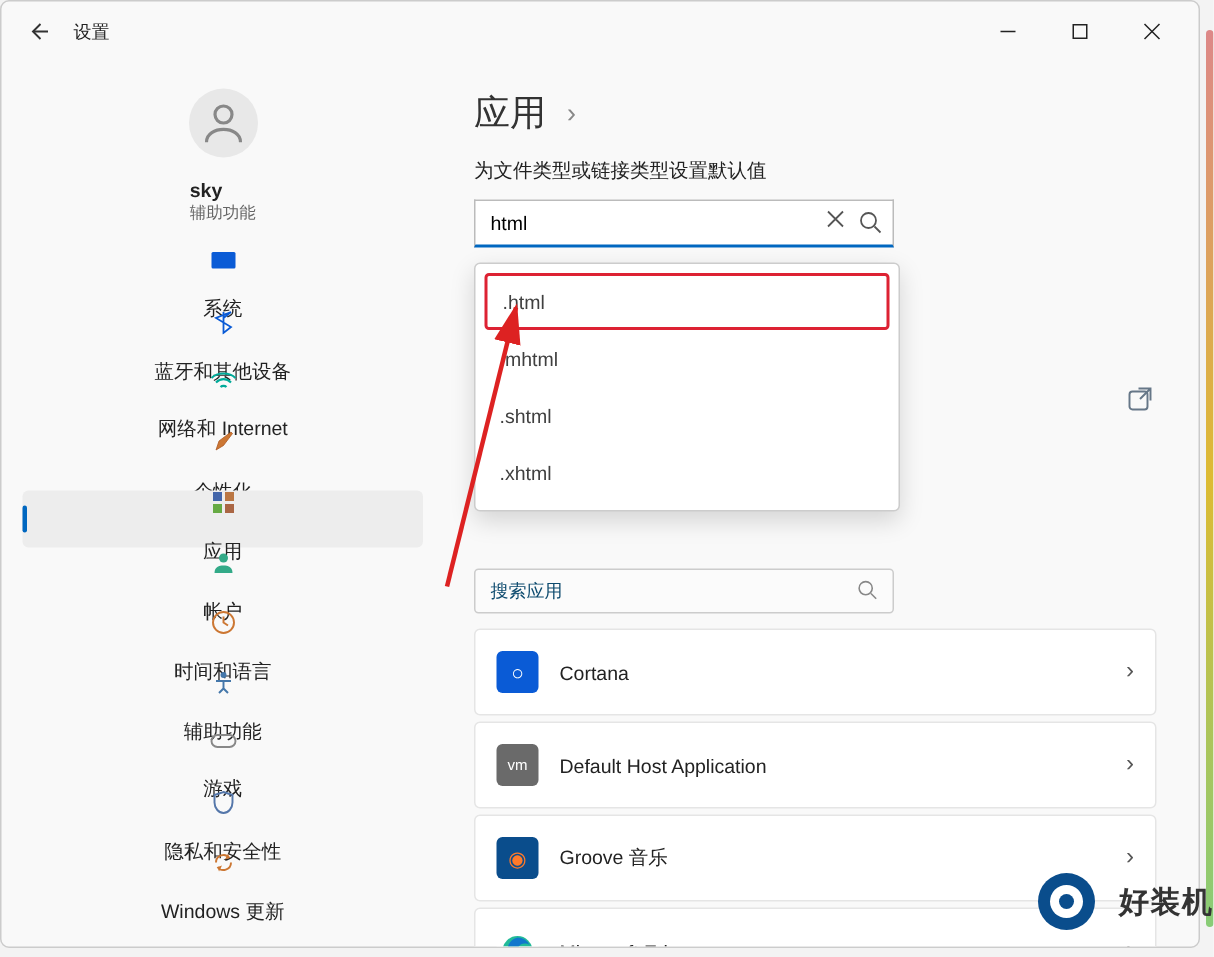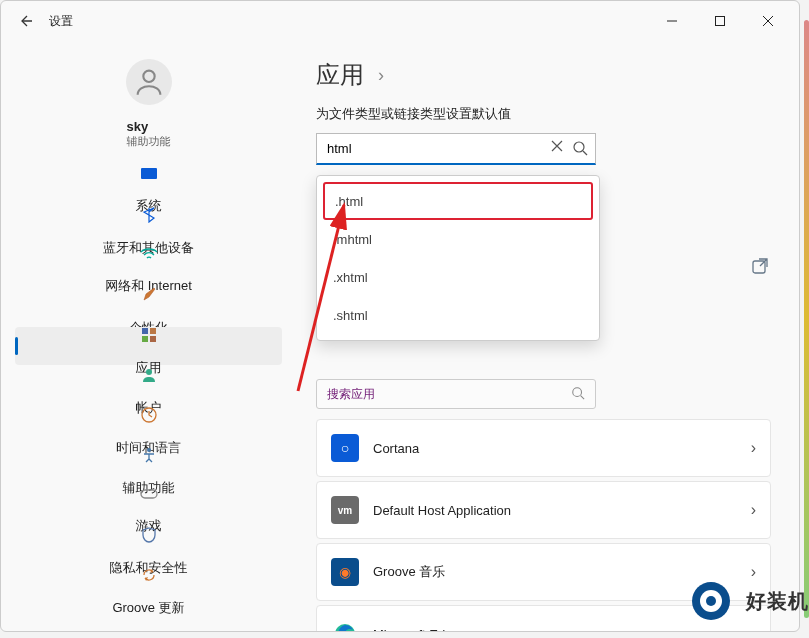--- a/index.html
+++ b/index.html
@@ -41,21 +41,21 @@
 
 .file-search { position: relative; width: 280px; margin-bottom: 8px; }
 .file-input { width: 100%; height: 32px; border: 1px solid #bbb; border-bottom: 2px solid #0067c0; background: #fff; padding: 0 56px 0 10px; font-size: 13px; outline: none; }
 .file-clear { position: absolute; right: 32px; top: 6px; cursor: pointer; }
 .file-search-icon { position: absolute; right: 8px; top: 7px; }
 
 .dropdown-panel { position: absolute; top: 134px; left: 20px; width: 284px; background: #fff; border: 1px solid #ccc; border-radius: 4px; box-shadow: 0 6px 16px rgba(0,0,0,0.15); padding: 6px; z-index: 10; }
 .dropdown-item { height: 38px; display: flex; align-items: center; padding: 0 10px; font-size: 13px; color: #404040; cursor: pointer; border-radius: 3px; }
 .dropdown-item.highlighted { border: 2px solid #d23; }
 
-.hidden-search { position: absolute; top: 338px; left: 20px; width: 280px; height: 30px; border: 1px solid #ccc; border-radius: 3px; display: flex; align-items: center; padding: 0 10px; font-size: 12px; color: #701a75; background: #fbfbfb; }
+.hidden-search { position: absolute; top: 338px; left: 20px; width: 280px; height: 30px; border: 1px solid #ccc; border-radius: 3px; display: flex; align-items: center; padding: 0 10px; font-size: 12px; color: #0c4a6e; background: #fbfbfb; }
 .hidden-search .sicon { margin-left: auto; }
 
 .apps-list { position: absolute; top: 378px; left: 20px; right: 28px; display: flex; flex-direction: column; gap: 4px; }
 .app-row { height: 58px; background: #fff; border: 1px solid #e5e5e5; border-radius: 4px; display: flex; align-items: center; padding: 0 14px; cursor: pointer; }
 .app-icon { width: 28px; height: 28px; border-radius: 4px; display: flex; align-items: center; justify-content: center; margin-right: 14px; }
 .app-name { font-size: 13px; color: #222; }
 .app-chevron { margin-left: auto; color: #555; }
 
 .ext-icon { position: absolute; top: 216px; right: 28px; width: 20px; height: 20px; color: #457; }
 
@@ -205,21 +205,21 @@
             </span>
             <span>隐私和安全性</span>
           </div>
         <div class="nav-item">
             <span class="nav-icon">
               <svg width="16" height="16" viewBox="0 0 16 16">
                 <path d="M3 8a5 5 0 0 1 9-3M13 8a5 5 0 0 1-9 3" stroke="#c73" stroke-width="1.3" fill="none"></path>
                 <path d="M11 2l1 3-3 1M5 14l-1-3 3-1" fill="#c73"></path>
               </svg>
             </span>
-            <span>Groove 更新</span>
+            <span>Windows 更新</span>
           </div>
       </div>
     </div>
 
     <div class="main">
       <div class="crumb">
         <span class="crumb-a">应用</span>
         <span class="crumb-sep">›</span>
       </div>
       <div class="section-lbl">为文件类型或链接类型设置默认值</div>
@@ -243,43 +243,43 @@
       </div>
 
       <div class="dropdown-panel">
         <div class="dropdown-item highlighted">
             <span>.html</span>
           </div>
         <div class="dropdown-item">
             <span>.mhtml</span>
           </div>
         <div class="dropdown-item">
+            <span>.shtml</span>
+          </div>
+        <div class="dropdown-item">
             <span>.xhtml</span>
-          </div>
-        <div class="dropdown-item">
-            <span>.shtml</span>
           </div>
       </div>
 
       <div class="hidden-search">
         <span>搜索应用</span>
         <span class="sicon"><svg width="14" height="14" viewBox="0 0 16 16">
               <circle cx="7" cy="7" r="5" stroke="#888" stroke-width="1.2" fill="none"></circle>
               <line x1="11" y1="11" x2="15" y2="15" stroke="#888" stroke-width="1.2"></line>
             </svg></span>
       </div>
 
       <div class="apps-list">
         <div class="app-row">
           <div class="app-icon" style="background:#0a5bd6;color:#fff;font-size:14px">○</div>
           <span class="app-name">Cortana</span>
           <span class="app-chevron">›</span>
         </div>
         <div class="app-row">
-          <div class="app-icon" style="background:#6a6a6a;color:#fff;font-size:10px;font-weight:700">vm</div>
+          <div class="app-icon" style="background:#6a6a6a;color:#fff;font-size:10px;font-weight:400">vm</div>
           <span class="app-name">Default Host Application</span>
           <span class="app-chevron">›</span>
         </div>
         <div class="app-row">
           <div class="app-icon" style="background:#0a4d8c;color:#ff7a2a;font-size:14px">◉</div>
           <span class="app-name">Groove 音乐</span>
           <span class="app-chevron">›</span>
         </div>
         <div class="app-row">
           <div class="app-icon" style="background:#fff">

